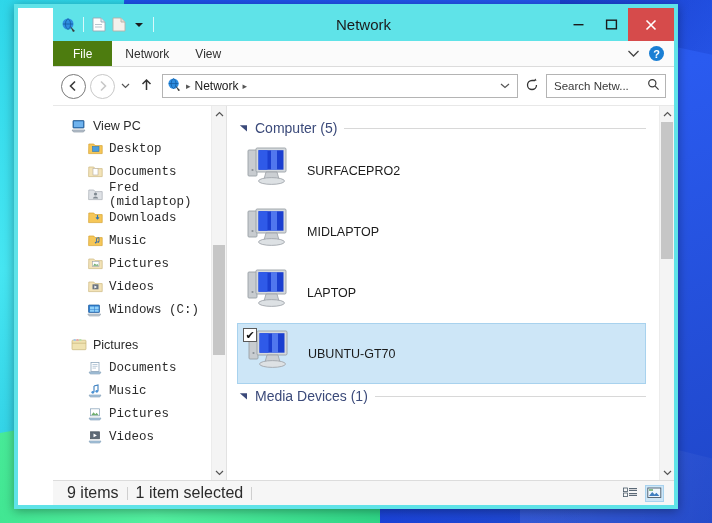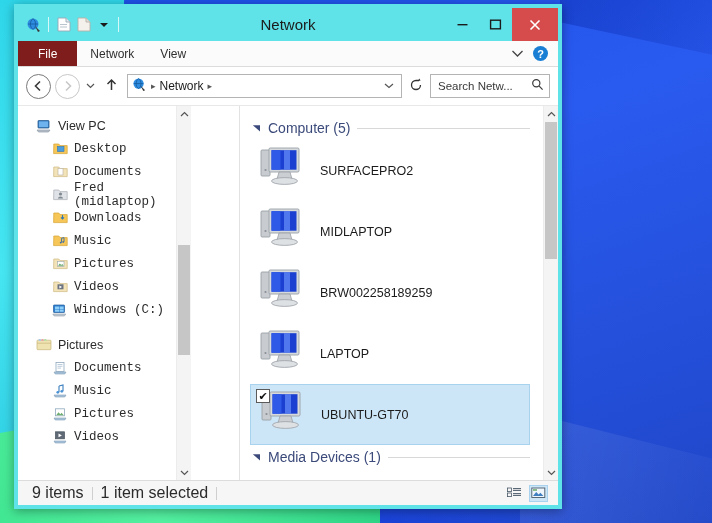--- a/index.html
+++ b/index.html
@@ -56,28 +56,29 @@
     width: 260px; height: 80px;
     background: linear-gradient(120deg, rgba(10,40,170,0.5), rgba(10,40,170,0));
     transform: skewY(12deg);
   }
 
   
   #window {
     position: absolute;
     left: 14px;
     top: 4px;
-    width: 548px;
+    width: 664px;
     height: 505px;
     background: #ffffff;
     border: 4px solid #5fe3e8;
     box-sizing: border-box;
     display: flex;
     flex-direction: column;
     box-shadow: 0 2px 10px rgba(0,0,0,0.35);
+    padding-left: 35px;
   }
 
   
   .titlebar {
     height: 33px;
     background: #5fe3e8;
     display: flex;
     align-items: center;
     position: relative;
     flex: none;
@@ -135,21 +136,21 @@
     flex: none;
   }
   .tab {
     padding: 0 13px;
     display: flex;
     align-items: center;
     font-size: 12px;
     color: #303030;
   }
   .tab-file {
-    background: #7f1d1d;
+    background: #4d7c0f;
     color: #ffffff;
     padding: 0 20px;
   }
   .ribbon-right {
     margin-left: auto;
     display: flex;
     align-items: center;
     gap: 9px;
     padding-right: 10px;
   }
@@ -317,21 +318,20 @@
     left: 1px; right: 1px;
     background: #c6c6c6;
   }
 
   
   .content {
     flex: 1;
     position: relative;
     overflow: hidden;
     border-left: 1px solid #e2e2e2;
-    margin-left: 48px;
   }
   .content-inner {
     position: absolute;
     inset: 0 16px 0 0;
     padding: 10px 0 0 10px;
     box-sizing: border-box;
   }
   .group-header {
     display: flex;
     align-items: center;
@@ -774,35 +774,20 @@
               <rect x="13.5" y="4.2" width="25" height="19.5" fill="#1b3fd0"></rect>
               <rect x="13.5" y="4.2" width="9" height="19.5" fill="#2f5ae8"></rect>
               <rect x="26" y="4.2" width="6" height="19.5" fill="#5f86f5" opacity="0.8"></rect>
               <path d="M21 26 h11 l2 7 h-15 z" fill="#cbcfd3" stroke="#9aa0a6" stroke-width="0.8"></path>
               <ellipse cx="26.5" cy="35" rx="13" ry="3.4" fill="#dde1e4" stroke="#9aa0a6" stroke-width="0.8"></ellipse>
             </svg>
           </span>
           <span class="item-label">MIDLAPTOP</span>
         </div>
 
-        <div class="item-row">
-          <span>
-            <svg width="50" height="46" viewBox="0 0 50 46">
-              <rect x="3" y="4" width="9" height="26" rx="1" fill="#c8ccd0" stroke="#9aa0a6" stroke-width="0.9"></rect>
-              <circle cx="7.5" cy="24" r="1.1" fill="#8a9096"></circle>
-              <rect x="11" y="2" width="30" height="24" rx="1.2" fill="#d6dadd" stroke="#9aa0a6" stroke-width="0.9"></rect>
-              <rect x="13.5" y="4.2" width="25" height="19.5" fill="#1b3fd0"></rect>
-              <rect x="13.5" y="4.2" width="9" height="19.5" fill="#2f5ae8"></rect>
-              <rect x="26" y="4.2" width="6" height="19.5" fill="#5f86f5" opacity="0.8"></rect>
-              <path d="M21 26 h11 l2 7 h-15 z" fill="#cbcfd3" stroke="#9aa0a6" stroke-width="0.8"></path>
-              <ellipse cx="26.5" cy="35" rx="13" ry="3.4" fill="#dde1e4" stroke="#9aa0a6" stroke-width="0.8"></ellipse>
-            </svg>
-          </span>
-          <span class="item-label">BRW002258189259</span>
-        </div>
 
         <div class="item-row">
           <span>
             <svg width="50" height="46" viewBox="0 0 50 46">
               <rect x="3" y="4" width="9" height="26" rx="1" fill="#c8ccd0" stroke="#9aa0a6" stroke-width="0.9"></rect>
               <circle cx="7.5" cy="24" r="1.1" fill="#8a9096"></circle>
               <rect x="11" y="2" width="30" height="24" rx="1.2" fill="#d6dadd" stroke="#9aa0a6" stroke-width="0.9"></rect>
               <rect x="13.5" y="4.2" width="25" height="19.5" fill="#1b3fd0"></rect>
               <rect x="13.5" y="4.2" width="9" height="19.5" fill="#2f5ae8"></rect>
               <rect x="26" y="4.2" width="6" height="19.5" fill="#5f86f5" opacity="0.8"></rect>

